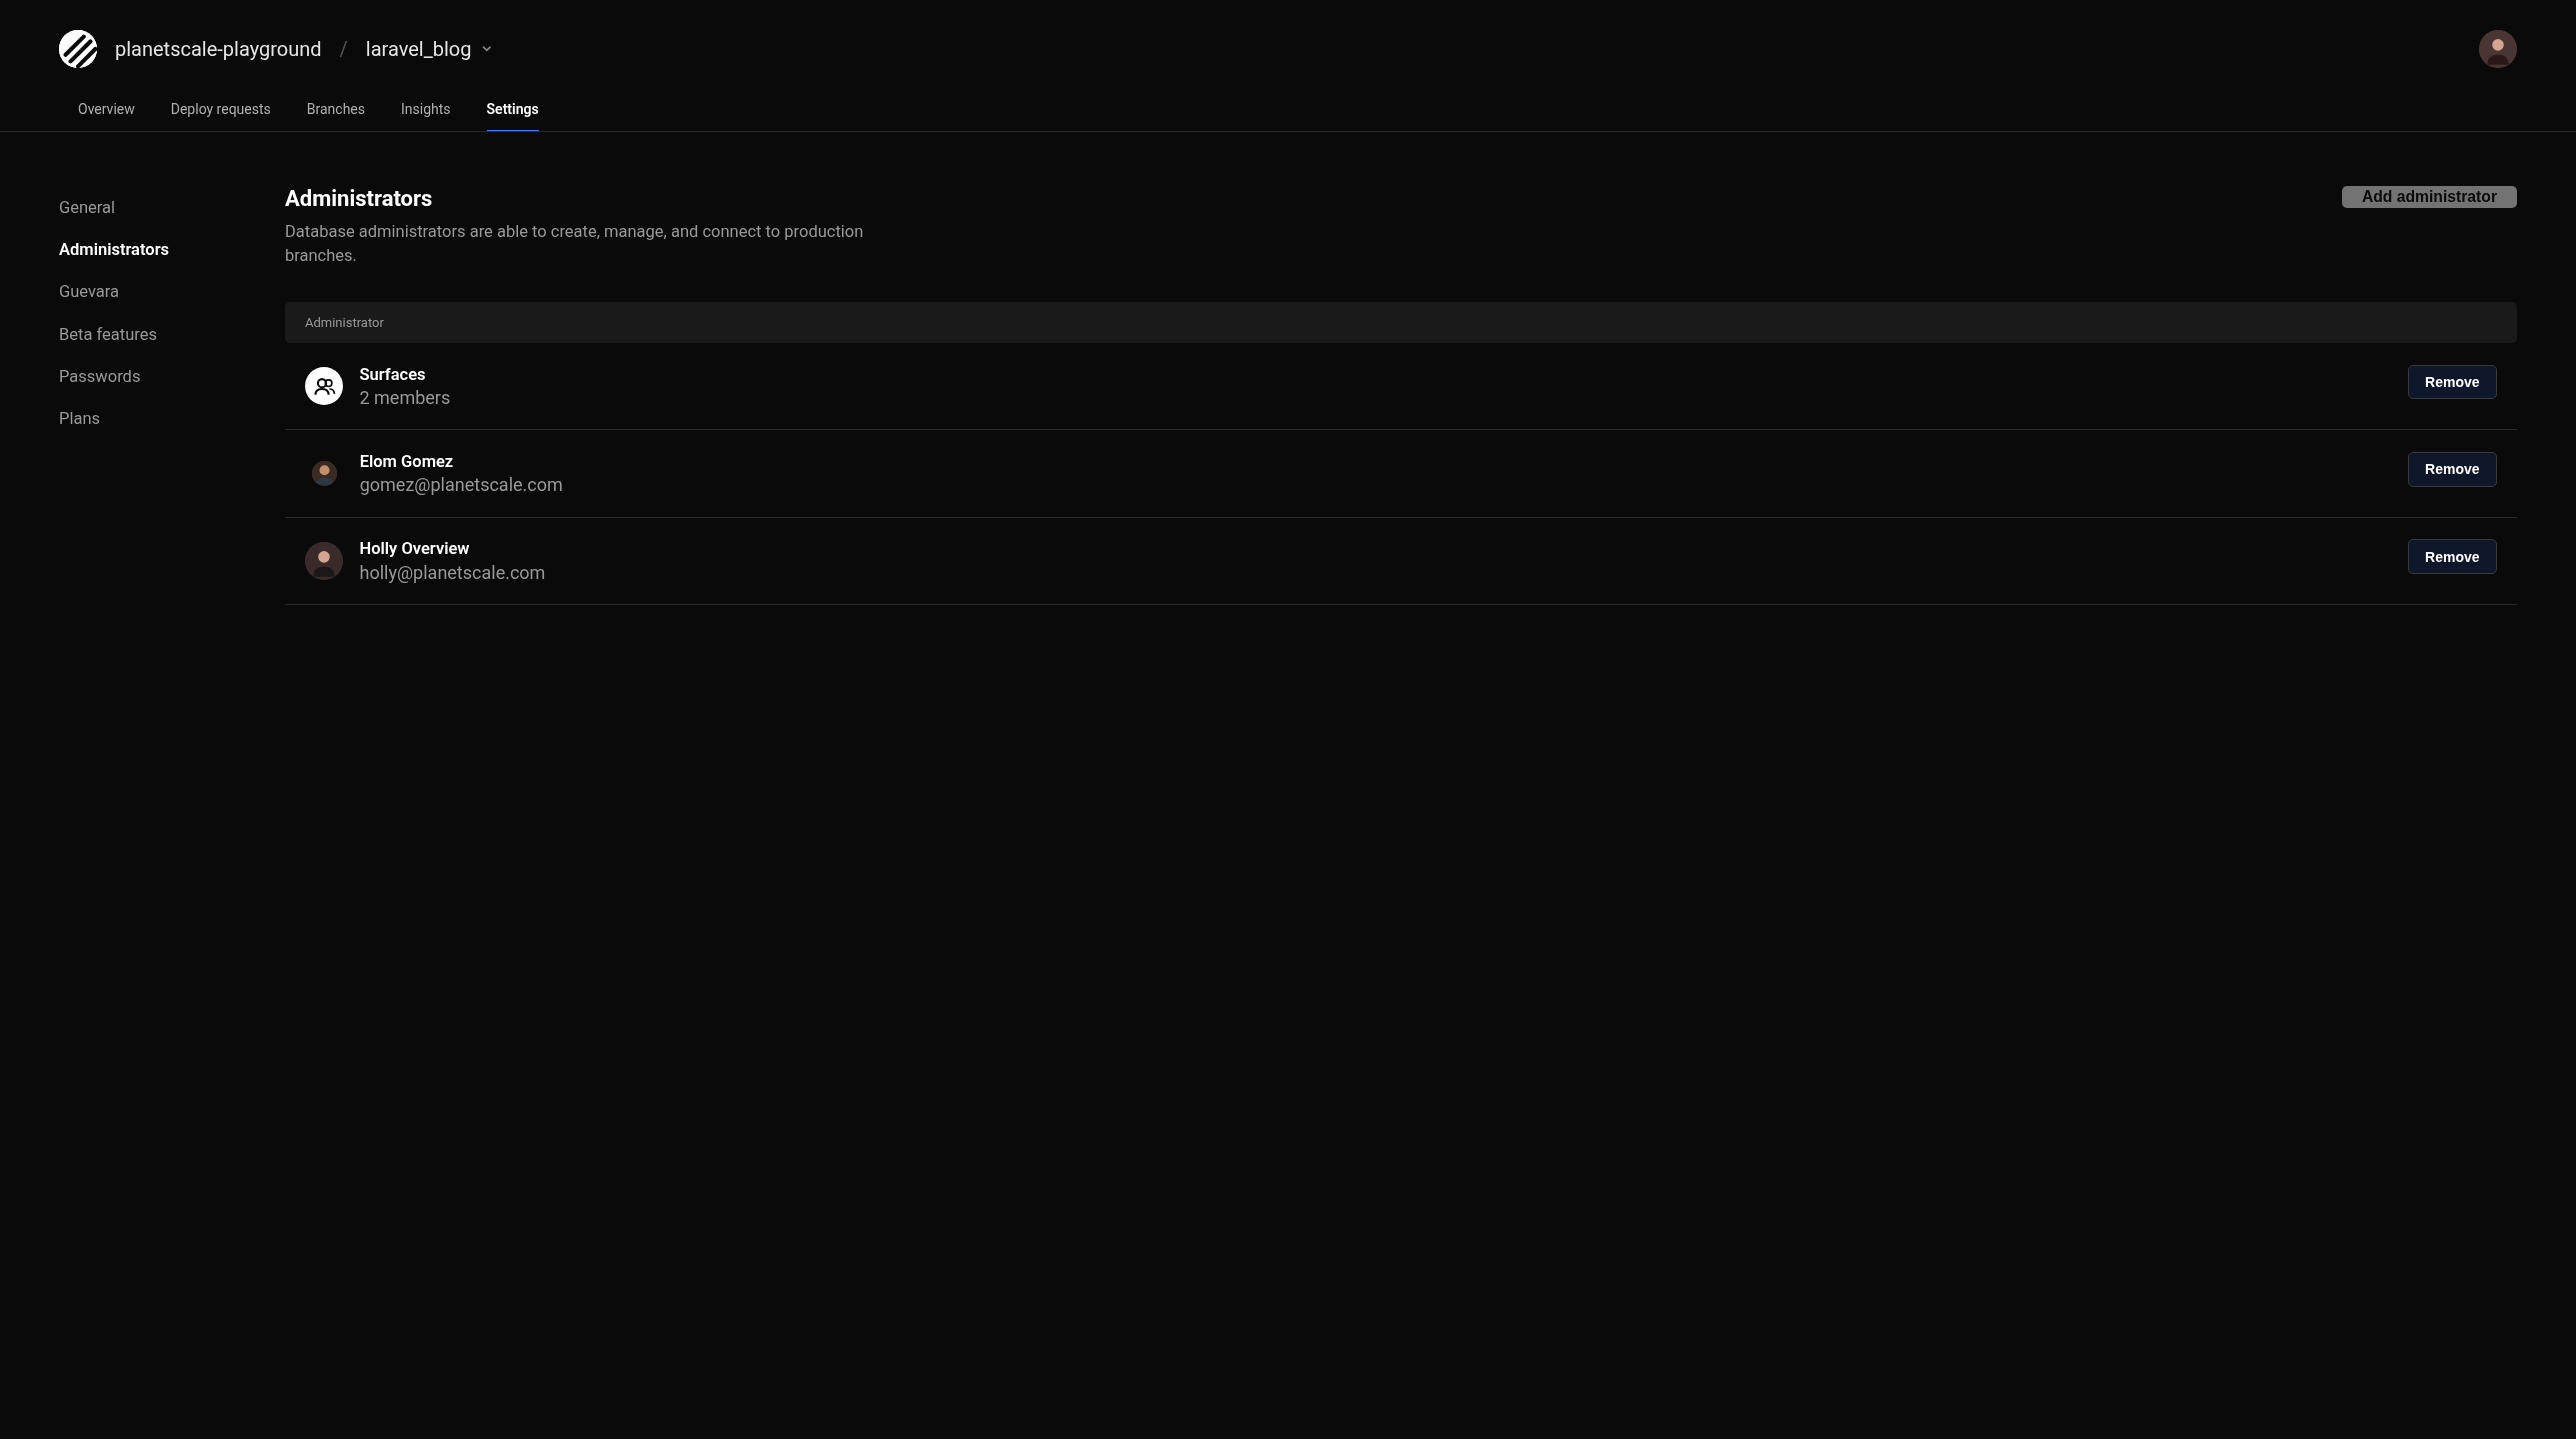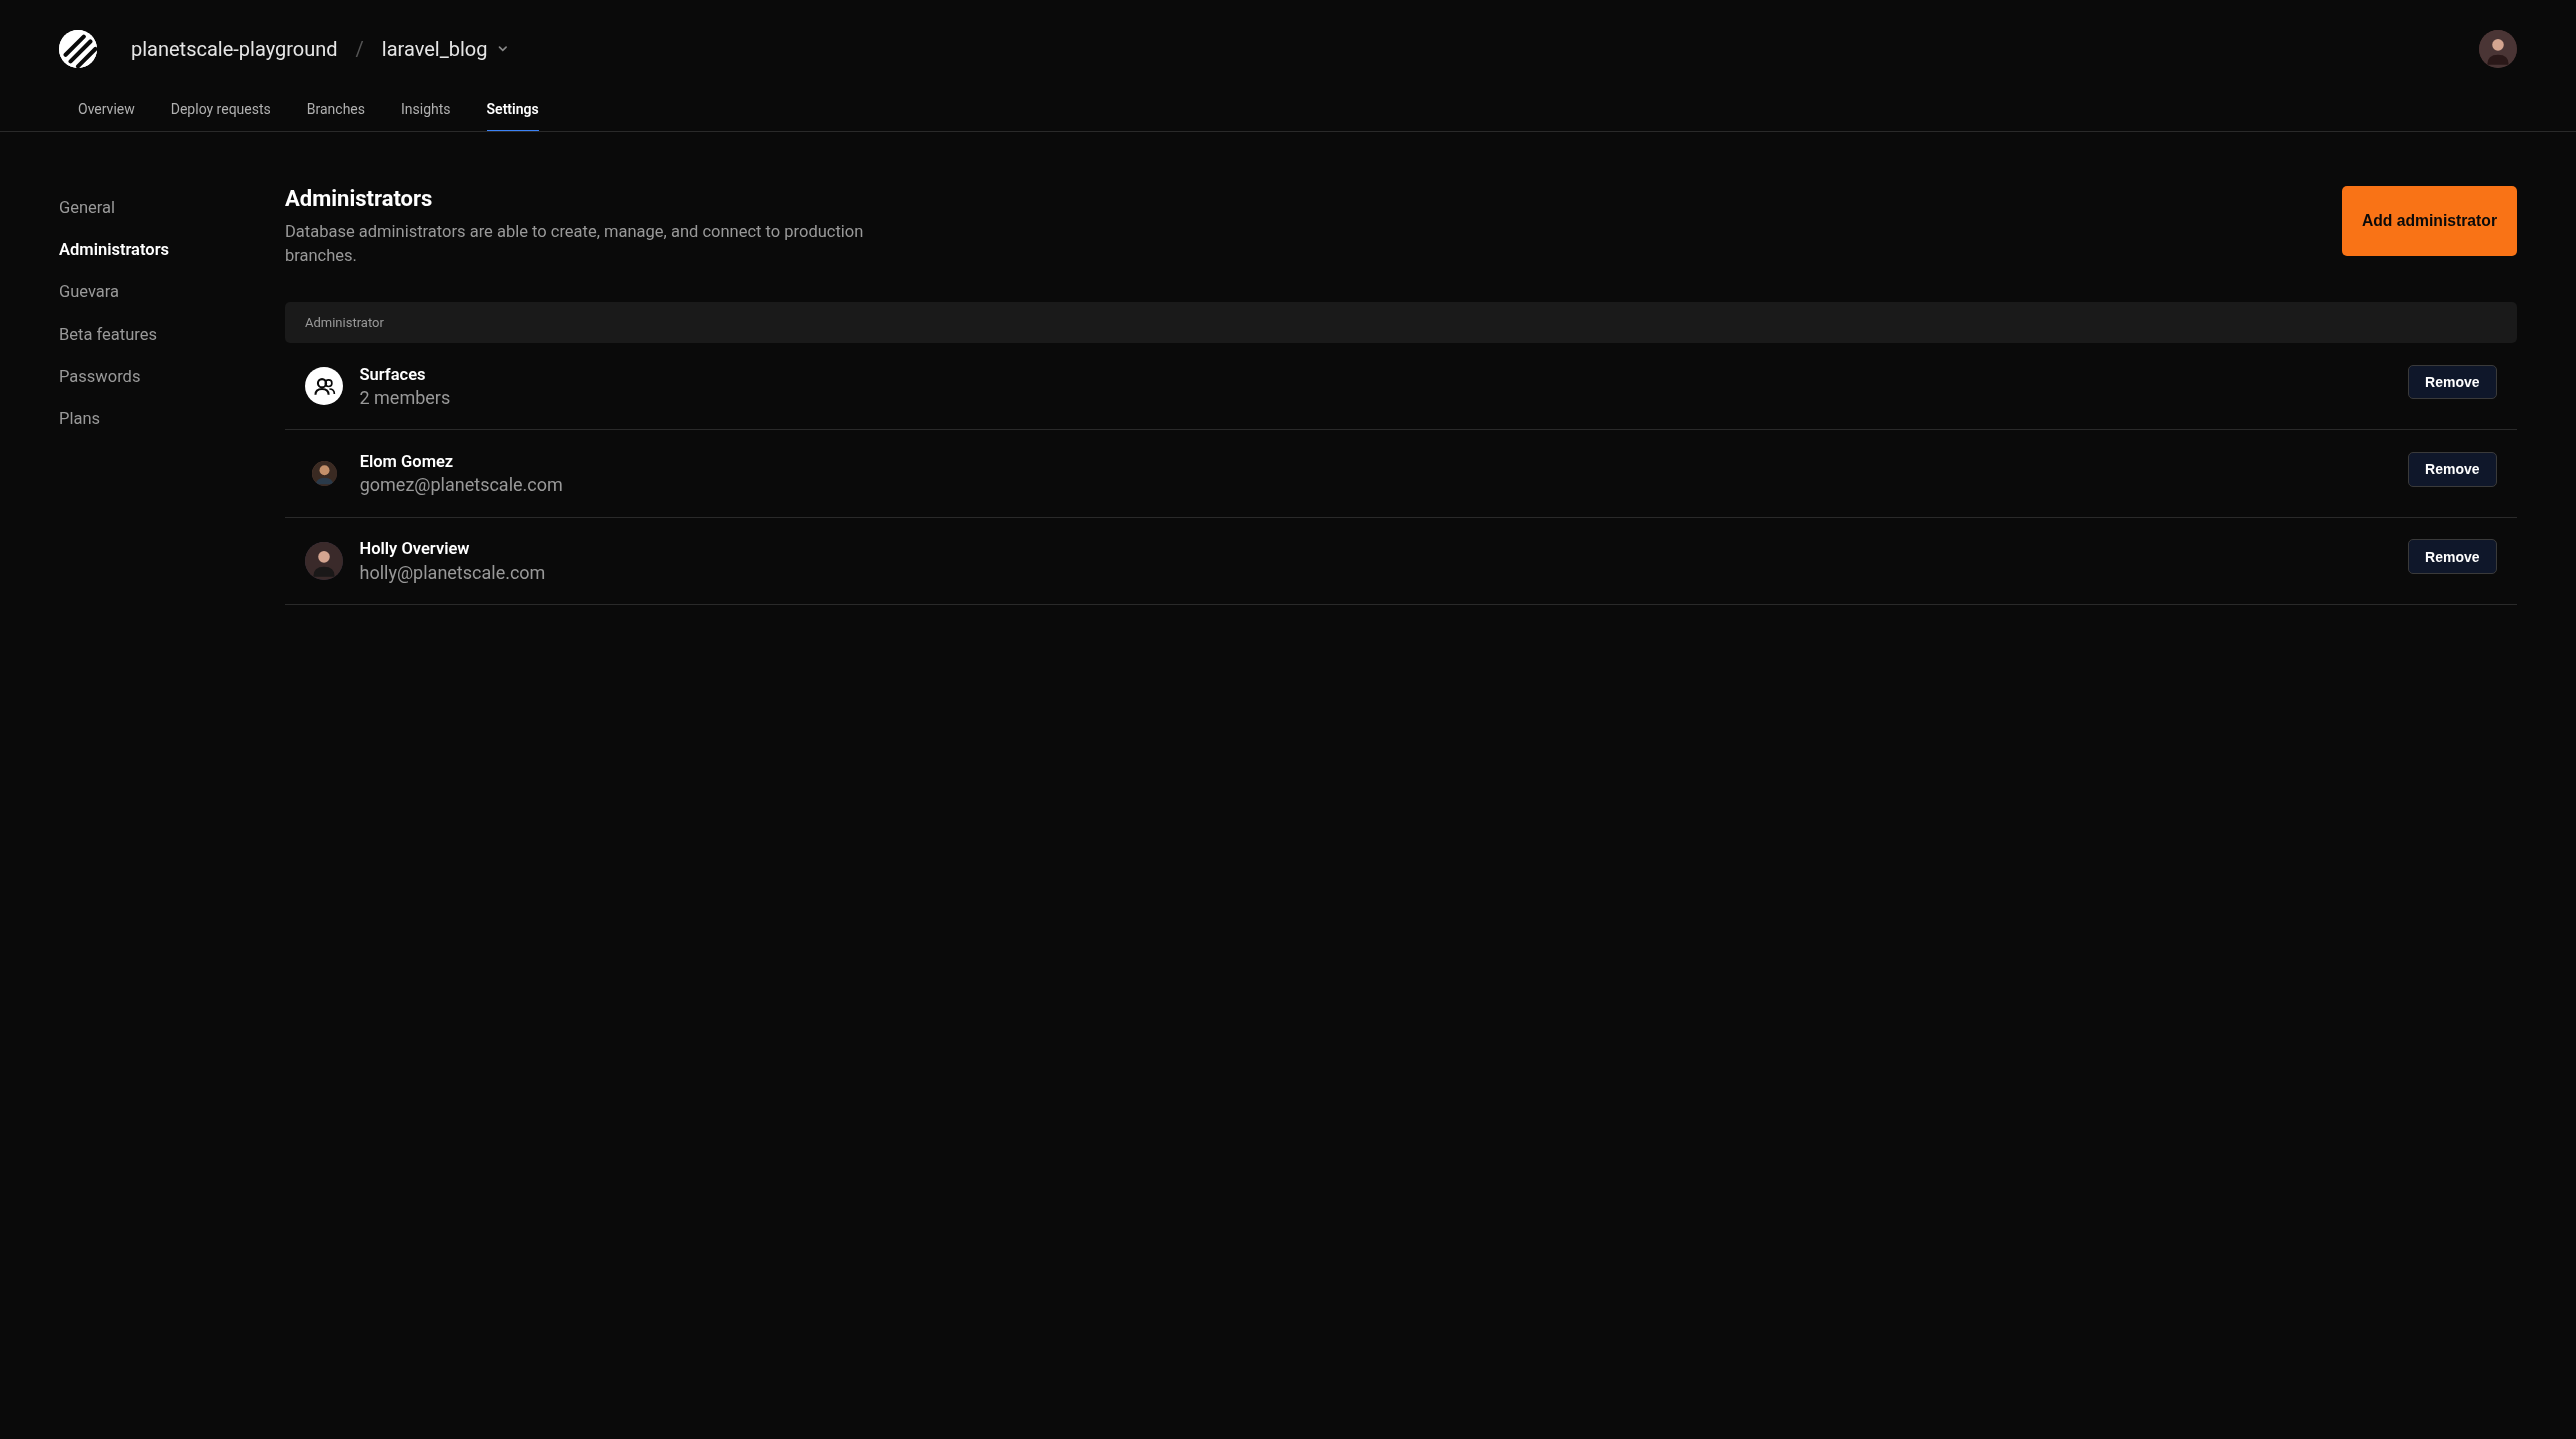--- a/index.html
+++ b/index.html
@@ -15,21 +15,21 @@
     }
     .header {
       display: flex;
       align-items: center;
       justify-content: space-between;
       padding: 30px 59px 20px 59px;
     }
     .header-left {
       display: flex;
       align-items: center;
-      gap: 34px;
+      gap: 18px;
     }
     .logo {
       width: 38px;
       height: 38px;
       background: #ffffff;
       border-radius: 50%;
       display: flex;
       align-items: center;
       justify-content: center;
     }
@@ -112,25 +112,25 @@
       font-weight: 700;
       margin-bottom: 8.3px;
     }
     .main-subtitle {
       font-size: 16.5px;
       color: #999;
       line-height: 1.5;
       max-width: 644px;
     }
     .add-btn {
-      background: #f97316;
+      background: #737373;
       color: #0a0a0a;
       border: none;
       border-radius: 5px;
-      padding: 26px 20px;
+      padding: 2px 20px;
       font-size: 15.7px;
       font-weight: 600;
       cursor: pointer;
       white-space: nowrap;
       margin-left: 28px;
     }
     .table-header {
       background: #1a1a1a;
       border-radius: 5px;
       padding: 13px 20px;

